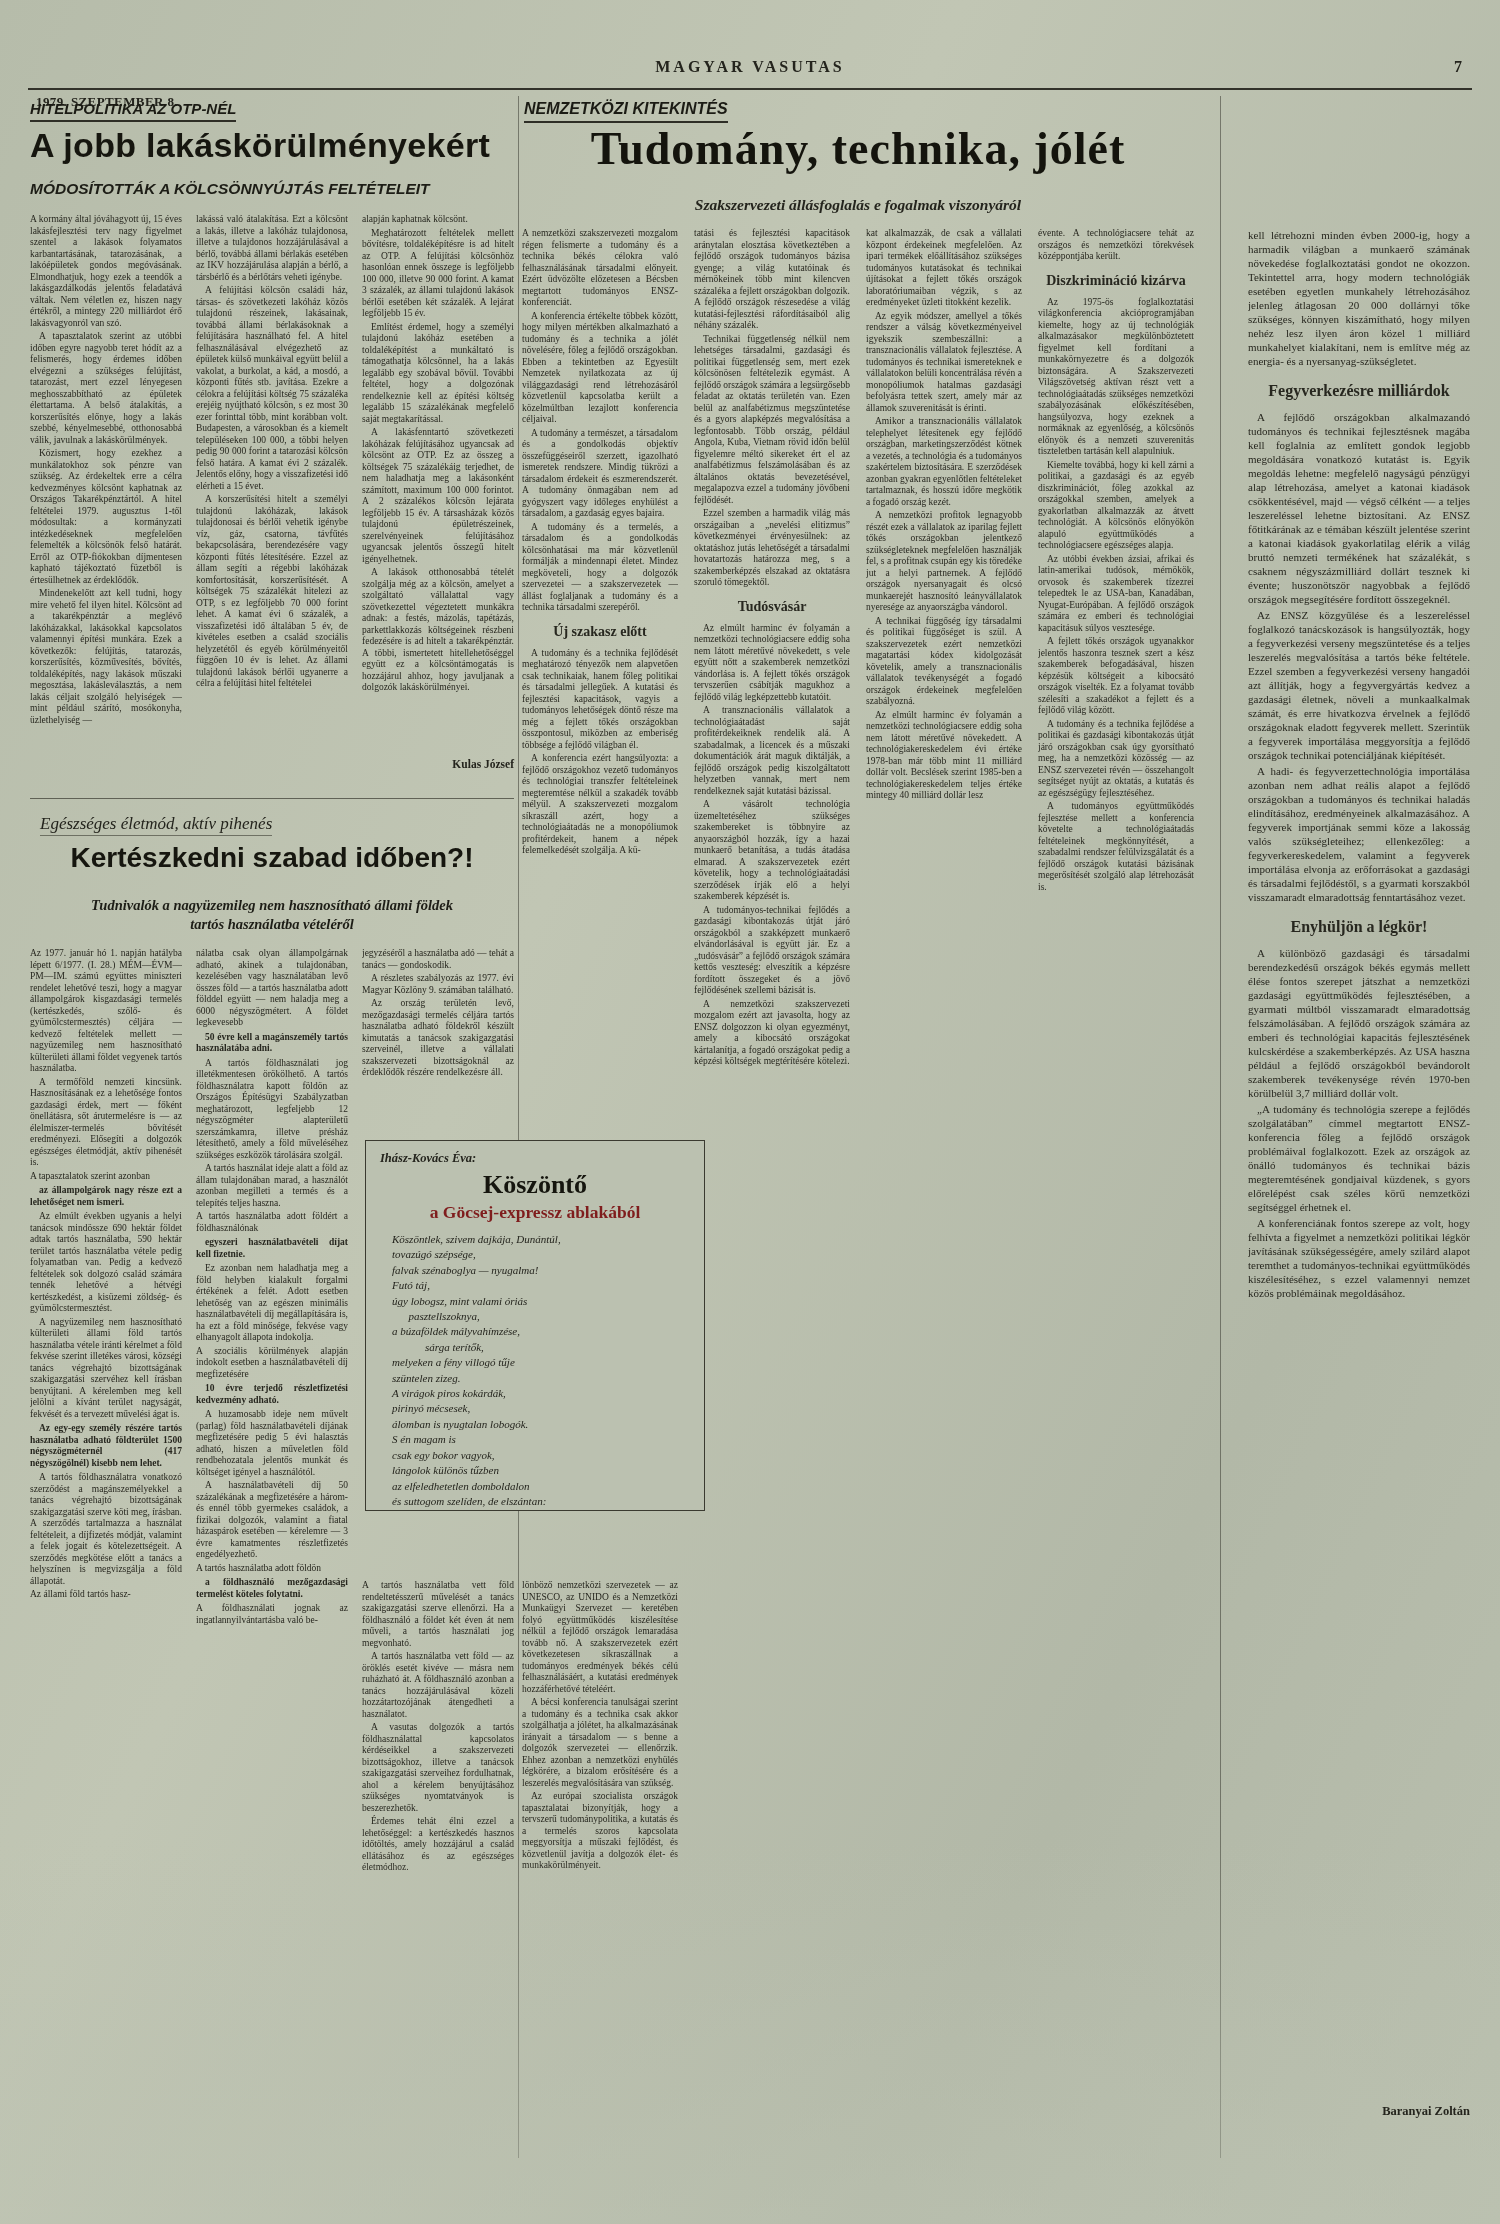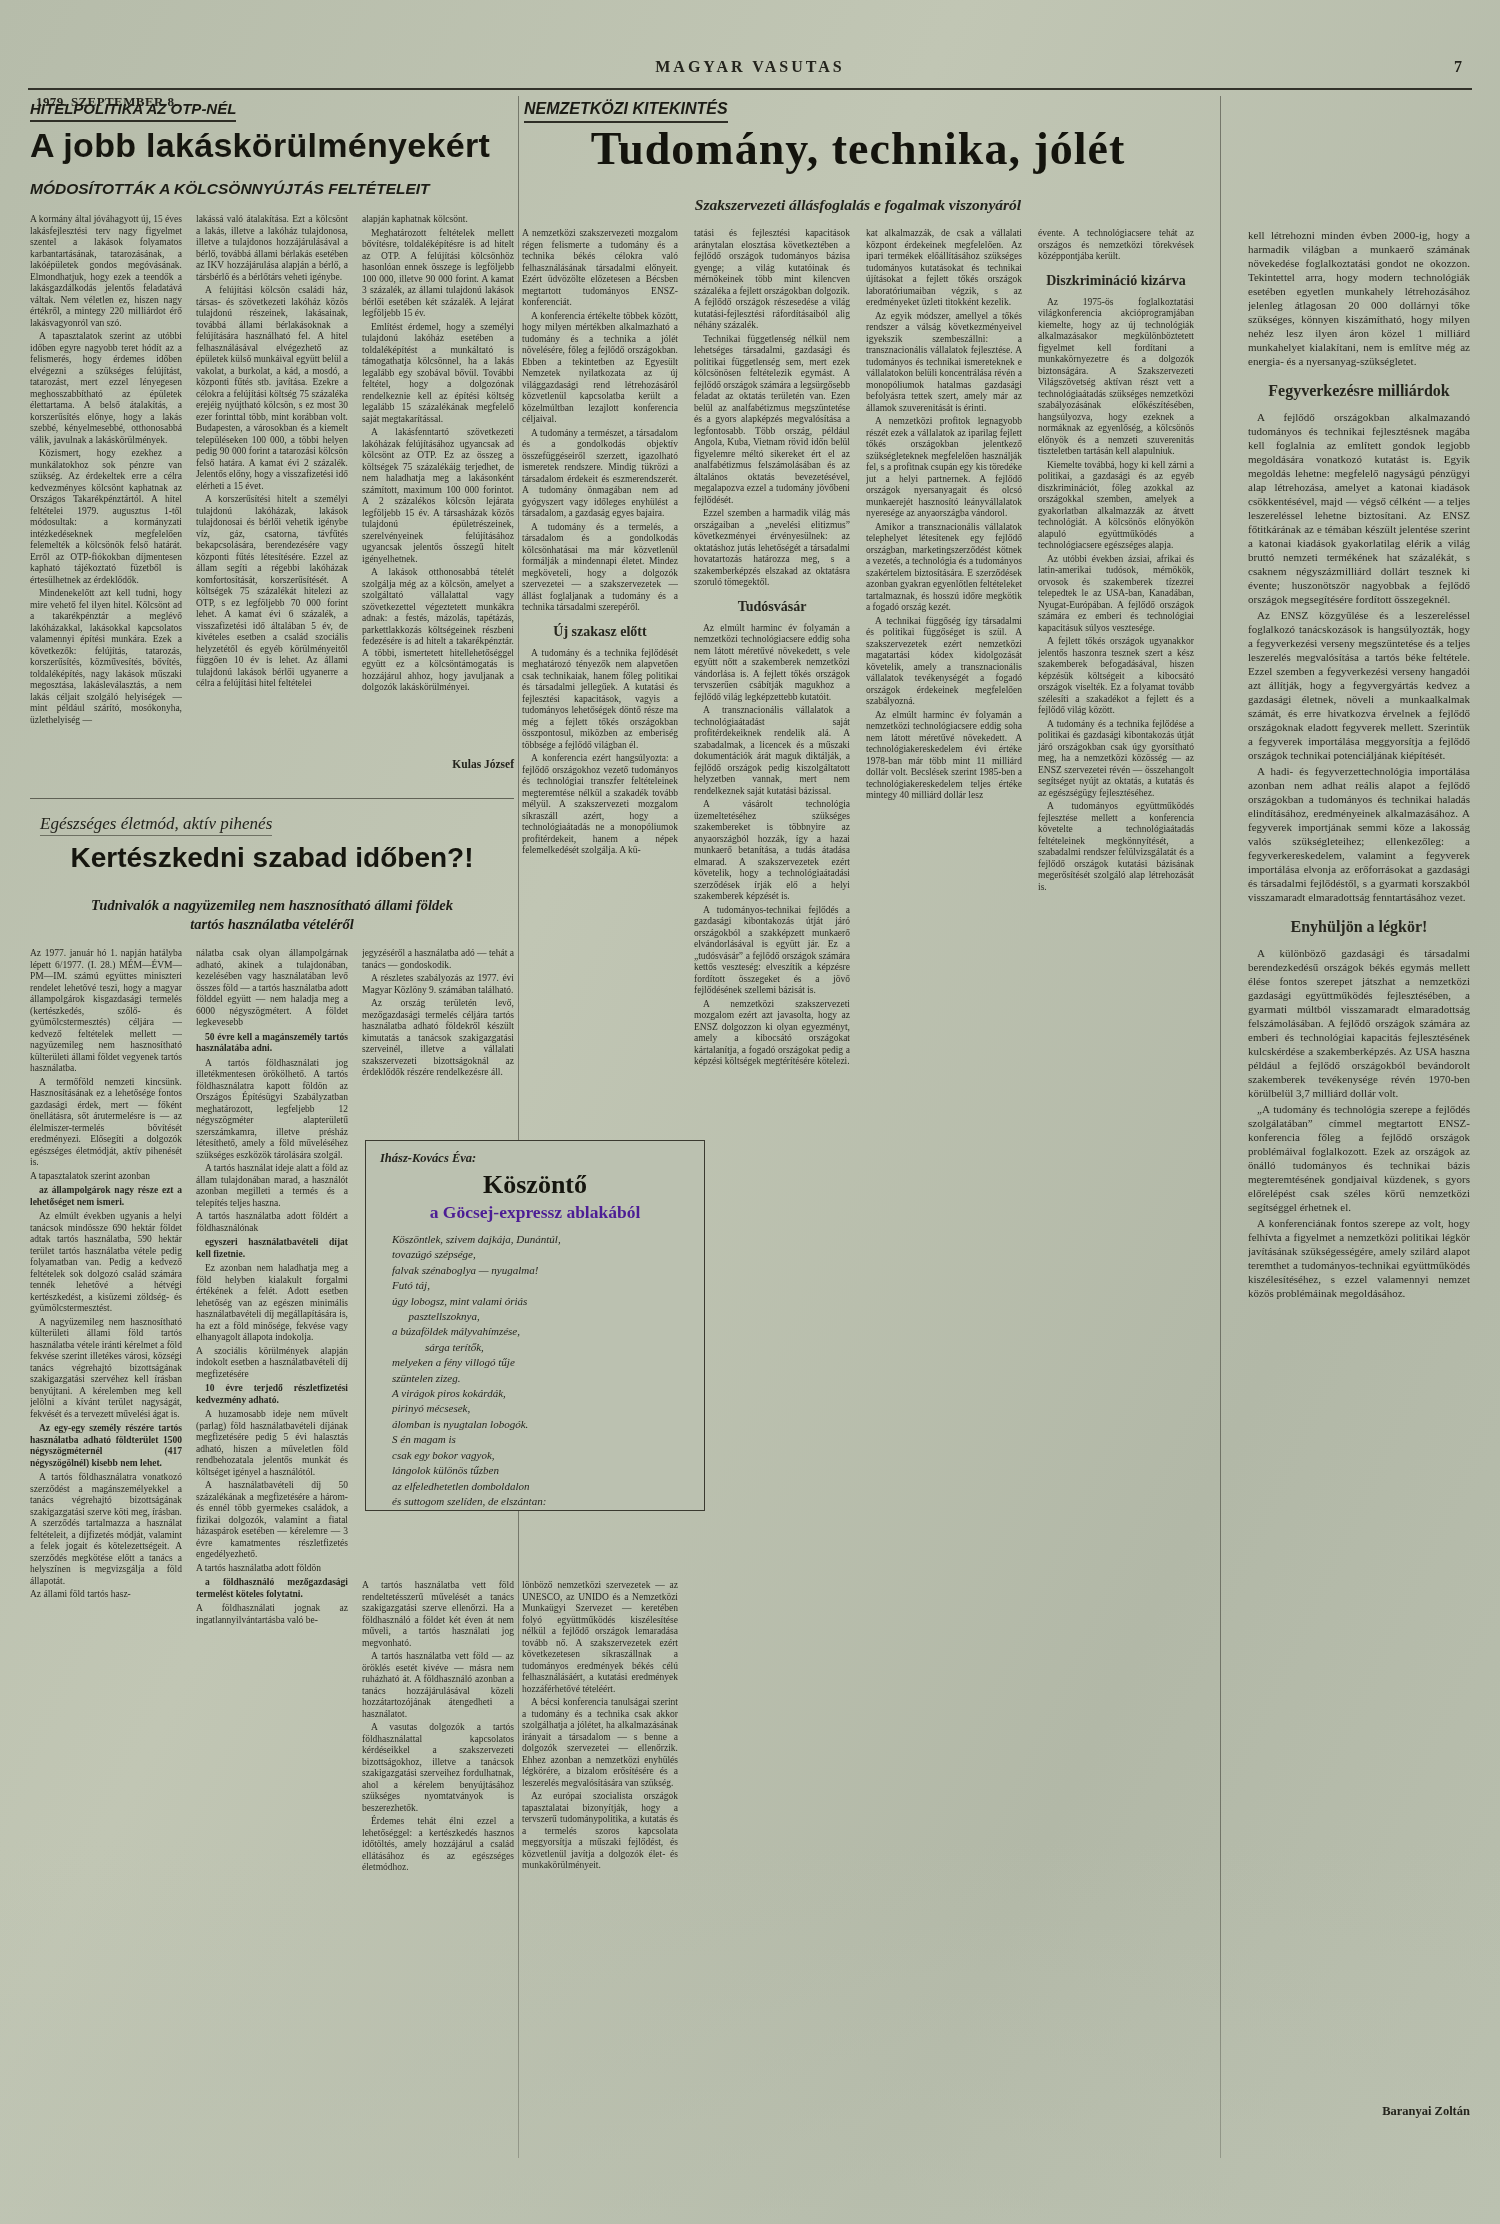--- a/index.html
+++ b/index.html
@@ -26,21 +26,21 @@
   .blk{margin:0 0 2px;}
   .blk-p{text-indent:9px;}
   .blk-c{text-indent:0;}
   .blk-b{font-weight:bold;text-indent:9px;margin:3px 0;}
   .blk-sub{font-weight:bold;font-size:14px;line-height:16px;text-align:center;text-indent:0;margin:10px 4px 8px;}
   .widecol .blk-sub{font-size:16px;line-height:18px;margin:14px 6px 10px;}
   .byline{font-weight:bold;font-size:11.5px;text-align:right;}
   .poem-box{border:1.5px solid #3a3a30;background:#bbc1b0;padding:10px 14px;box-sizing:border-box;overflow:hidden;z-index:4;}
   .poem-author{font-weight:bold;font-style:italic;font-size:12.5px;}
   .poem-title{font-weight:bold;font-size:26px;text-align:center;margin-top:4px;color:#15150e;}
-  .poem-subtitle{font-weight:bold;font-size:17.5px;text-align:center;margin:2px 0 9px;color:#4c1d95;}
+  .poem-subtitle{font-weight:bold;font-size:17.5px;text-align:center;margin:2px 0 9px;color:#7f1d1d;}
   .poem-line{font-style:italic;font-size:11px;line-height:15.4px;white-space:pre-wrap;padding-left:12px;}
   .fade{left:0;top:1840px;width:1500px;height:384px;z-index:6;pointer-events:none;
         background:linear-gradient(180deg,rgba(185,191,174,0) 0%,rgba(187,193,176,.38) 60%,rgba(189,195,178,.5) 100%);}
 </style>
 </head>
 <body>
 
 <div class="page">
 
   <div class="abs date" style="left:36px;top:62px;">1979. SZEPTEMBER 8.</div>
@@ -146,22 +146,22 @@
       <div class="blk blk-sub">Tudósvásár</div>
       <div class="blk blk-p">Az elmúlt harminc év folyamán a nemzetközi technológiacsere eddig soha nem látott méretűvé növekedett, s vele együtt nőtt a szakemberek nemzetközi vándorlása is. A fejlett tőkés országok tervszerűen csábítják magukhoz a fejlődő világ legképzettebb kutatóit.</div>
       <div class="blk blk-p">A transznacionális vállalatok a technológiaátadást saját profitérdekeiknek rendelik alá. A szabadalmak, a licencek és a műszaki dokumentációk árát maguk diktálják, a fejlődő országok pedig kiszolgáltatott helyzetben vannak, mert nem rendelkeznek saját kutatási bázissal.</div>
       <div class="blk blk-p">A vásárolt technológia üzemeltetéséhez szükséges szakembereket is többnyire az anyaországból hozzák, így a hazai munkaerő betanítása, a tudás átadása elmarad. A szakszervezetek ezért követelik, hogy a technológiaátadási szerződések írják elő a helyi szakemberek képzését is.</div>
       <div class="blk blk-p">A tudományos-technikai fejlődés a gazdasági kibontakozás útját járó országokból a szakképzett munkaerő elvándorlásával is együtt jár. Ez a „tudósvásár” a fejlődő országok számára kettős veszteség: elveszítik a képzésre fordított összegeket és a jövő fejlődésének szellemi bázisát is.</div>
       <div class="blk blk-p">A nemzetközi szakszervezeti mozgalom ezért azt javasolta, hogy az ENSZ dolgozzon ki olyan egyezményt, amely a kibocsátó országokat kártalanítja, a fogadó országokat pedig a képzési költségek megtérítésére kötelezi.</div>
     </div>
   <div class="abs newscol" style="left:866px;top:228px;width:156px;height:1930px;">
       <div class="blk blk-c">kat alkalmazzák, de csak a vállalati központ érdekeinek megfelelően. Az ipari termékek előállításához szükséges tudományos kutatásokat és technikai újításokat a fejlett tőkés országok laboratóriumaiban végzik, s az eredményeket üzleti titokként kezelik.</div>
       <div class="blk blk-p">Az egyik módszer, amellyel a tőkés rendszer a válság következményeivel igyekszik szembeszállni: a transznacionális vállalatok fejlesztése. A tudományos és technikai ismereteknek e vállalatokon belüli koncentrálása révén a monopóliumok hatalmas gazdasági befolyásra tettek szert, amely már az államok szuverenitását is érinti.</div>
+      <div class="blk blk-p">Amikor a transznacionális vállalatok telephelyet létesítenek egy fejlődő országban, marketingszerződést kötnek a vezetés, a technológia és a tudományos szakértelem biztosítására. E szerződések azonban gyakran egyenlőtlen feltételeket tartalmaznak, és hosszú időre megkötik a fogadó ország kezét.</div>
       <div class="blk blk-p">A nemzetközi profitok legnagyobb részét ezek a vállalatok az iparilag fejlett tőkés országokban jelentkező szükségleteknek megfelelően használják fel, s a profitnak csupán egy kis töredéke jut a helyi partnernek. A fejlődő országok nyersanyagait és olcsó munkaerejét hasznosító leányvállalatok nyeresége az anyaországba vándorol.</div>
-      <div class="blk blk-p">Amikor a transznacionális vállalatok telephelyet létesítenek egy fejlődő országban, marketingszerződést kötnek a vezetés, a technológia és a tudományos szakértelem biztosítására. E szerződések azonban gyakran egyenlőtlen feltételeket tartalmaznak, és hosszú időre megkötik a fogadó ország kezét.</div>
       <div class="blk blk-p">A technikai függőség így társadalmi és politikai függőséget is szül. A szakszervezetek ezért nemzetközi magatartási kódex kidolgozását követelik, amely a transznacionális vállalatok tevékenységét a fogadó országok érdekeinek megfelelően szabályozná.</div>
       <div class="blk blk-p">Az elmúlt harminc év folyamán a nemzetközi technológiacsere eddig soha nem látott méretűvé növekedett. A technológiakereskedelem évi értéke 1978-ban már több mint 11 milliárd dollár volt. Becslések szerint 1985-ben a technológiakereskedelem teljes értéke mintegy 40 milliárd dollár lesz</div>
     </div>
   <div class="abs newscol" style="left:1038px;top:228px;width:156px;height:1930px;">
       <div class="blk blk-c">évente. A technológiacsere tehát az országos és nemzetközi törekvések középpontjába került.</div>
       <div class="blk blk-sub">Diszkrimináció kizárva</div>
       <div class="blk blk-p">Az 1975-ös foglalkoztatási világkonferencia akcióprogramjában kiemelte, hogy az új technológiák alkalmazásakor megkülönböztetett figyelmet kell fordítani a munkakörnyezetre és a dolgozók biztonságára. A Szakszervezeti Világszövetség aktívan részt vett a technológiaátadás szükséges nemzetközi szabályozásának előkészítésében, hangsúlyozva, hogy ezeknek a normáknak az egyenlőség, a kölcsönös előnyök és a nemzeti szuverenitás tiszteletben tartásán kell alapulniuk.</div>
       <div class="blk blk-p">Kiemelte továbbá, hogy ki kell zárni a politikai, a gazdasági és az egyéb diszkriminációt, főleg azokkal az országokkal szemben, amelyek a gyakorlatban alkalmazzák az átvett technológiát. A kölcsönös előnyökön alapuló együttműködés a technológiacsere egészséges alapja.</div>
       <div class="blk blk-p">Az utóbbi években ázsiai, afrikai és latin-amerikai tudósok, mérnökök, orvosok és szakemberek tízezrei telepedtek le az USA-ban, Kanadában, Nyugat-Európában. A fejlődő országok számára ez emberi és technológiai kapacitásuk súlyos vesztesége.</div>
       <div class="blk blk-p">A fejlett tőkés országok ugyanakkor jelentős haszonra tesznek szert a kész szakemberek befogadásával, hiszen képzésük költségeit a kibocsátó országok viselték. Ez a folyamat tovább szélesíti a szakadékot a fejlett és a fejlődő világ között.</div>

